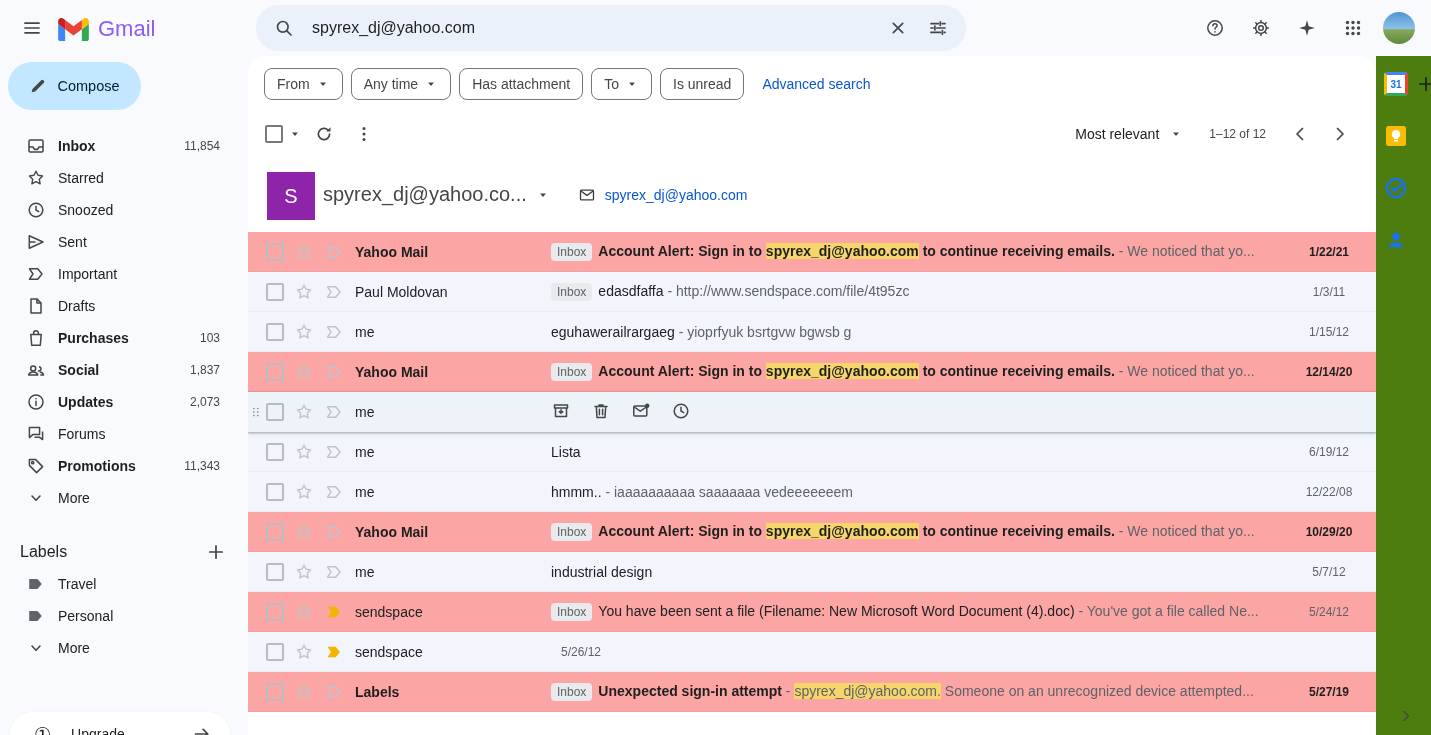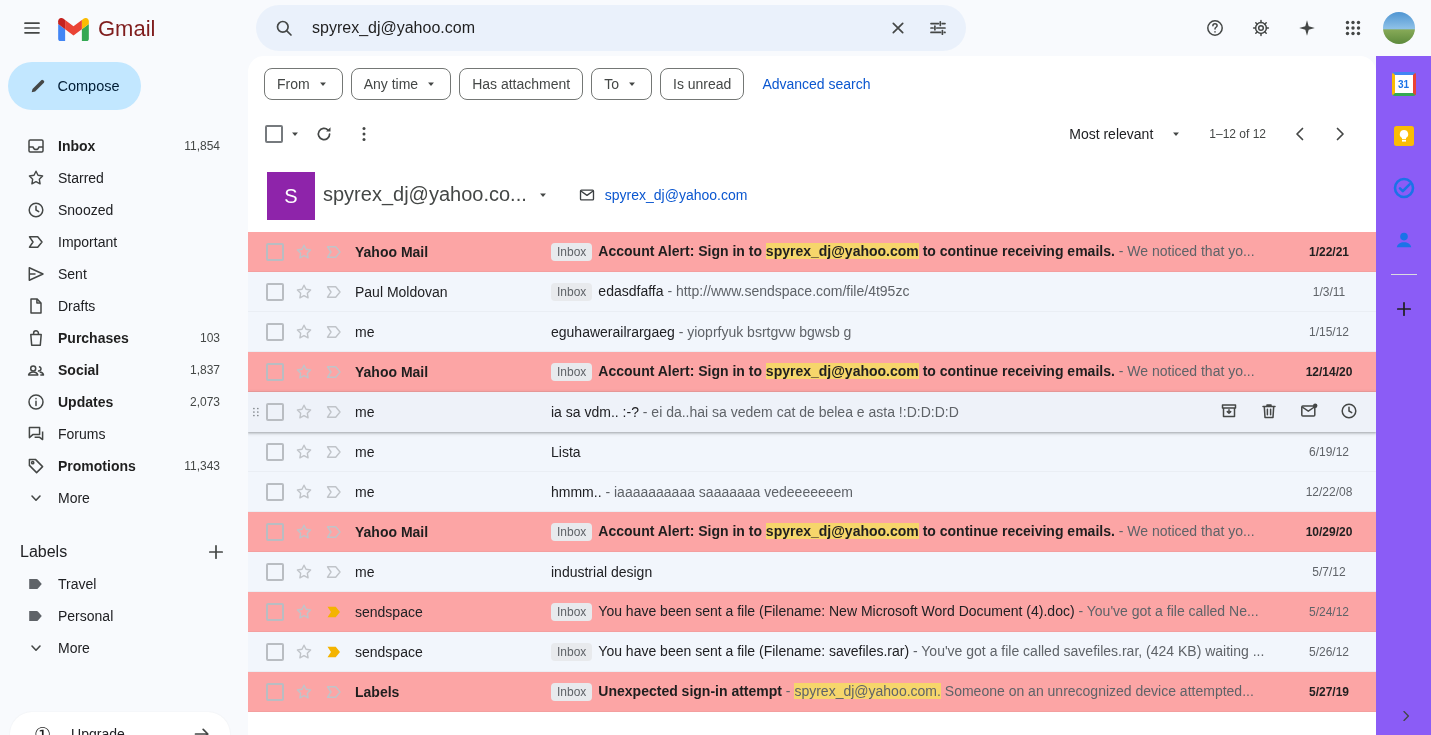--- a/index.html
+++ b/index.html
@@ -12,21 +12,21 @@
   .sz14 svg{width:14px;height:14px}
   .sz16 svg{width:16px;height:16px}
   .sz18 svg{width:18px;height:18px}
   .sz24 svg{width:24px;height:24px}
   .iconbtn{width:40px;height:40px;border-radius:50%;display:flex;align-items:center;justify-content:center}
 
   
   .topbar{position:absolute;left:0;top:0;right:0;height:56px}
   .menu-btn{position:absolute;left:12px;top:8px}
   .logo{position:absolute;left:58px;top:16px;display:flex;align-items:center;gap:9px}
-  .logo-text{font-size:22px;color:#7f1d1d}
+  .logo-text{font-size:22px;color:#8b5cf6}
   .searchbar{position:absolute;left:256px;top:5px;width:710px;height:46px;background:#eaf1fb;
              border-radius:24px;display:flex;align-items:center;padding:0 8px}
   .search-input{flex:1;border:none;outline:none;background:transparent;font-size:16px;color:#1f1f1f;
                 font-family:inherit;margin-left:6px}
   .topbar-right{position:absolute;right:12px;top:8px;display:flex;align-items:center;gap:6px}
   .avatar-img{width:32px;height:32px;border-radius:50%;
               background:linear-gradient(180deg,#4f95d2 0%,#8ec1e8 52%,#86a957 56%,#5d8a3c 100%)}
 
   
   .sidebar{position:absolute;left:0;top:56px;width:256px;bottom:0}
@@ -53,21 +53,21 @@
   .main{position:absolute;left:248px;top:56px;width:1128px;height:679px;background:#fff;
         border-radius:16px 16px 0 0;overflow:hidden}
   .chips{display:flex;align-items:center;gap:8px;padding:12px 0 0 16px}
   .chip{display:inline-flex;align-items:center;height:32px;padding:0 12px;border:1px solid #747775;
         border-radius:8px;font-size:14px;color:#444746;gap:6px;background:#fff}
   .adv-link{margin-left:10px;font-size:14px;font-weight:500;color:#0b57d0;text-decoration:none}
   .toolbar{display:flex;align-items:center;height:48px;margin-top:10px;padding:0 16px 0 17px}
   .sel-cb{width:18px;height:18px;border:2px solid #767a7e;border-radius:2px;flex:none}
   .tb-caret{margin-left:5px}
   .tb-right{margin-left:auto;display:flex;align-items:center}
-  .sort-btn{display:flex;align-items:center;gap:16px}
+  .sort-btn{display:flex;align-items:center;gap:10px}
   .sort-label{font-size:14px;font-weight:500;color:#202124}
   .range{font-size:12px;color:#444746;margin-left:26px}
   .pg-left{margin-left:14px}
   .pg-btn{color:#747775}
 
   
   .sender-card{display:flex;align-items:flex-start;padding:14px 0 12px 19px}
   .big-avatar{width:48px;height:48px;background:#8e24aa;color:#fff;font-size:20px;
               display:flex;align-items:center;justify-content:center;flex:none}
   .sc-row{display:flex;align-items:center;margin:11px 0 0 8px}
@@ -96,22 +96,22 @@
   .p-bold{font-weight:700;color:#1f1f1f}
   .p-norm{color:#202124}
   .p-snip{color:#5f6368}
   .p-hl{background:var(--hl,#f6d66b)}
   .date{flex:none;margin-left:8px;min-width:60px;text-align:center;font-size:12px;color:#5f6368}
   .date.unread{font-weight:700;color:#1f1f1f}
   .actions{flex:none;display:flex;align-items:center;gap:20px;margin-left:8px}
   .actions .icon{color:#444746}
 
   
-  .rail{position:absolute;left:1376px;top:56px;width:55px;bottom:0;background:#8b5cf6;
-        display:flex;flex-direction:column;align-items:center;padding-top:8px}
+  .rail{position:absolute;left:1376px;top:56px;width:55px;bottom:0;background:#4d7c0f;
+        display:flex;flex-direction:row;align-items:flex-start;padding-top:8px}
   .appbtn{width:40px;height:40px;border-radius:50%;display:flex;align-items:center;justify-content:center;margin-bottom:12px}
   .rail-divider{width:26px;height:1px;background:#dadce0;margin:2px 0 14px}
   .cal{position:relative;display:block;width:24px;height:24px;border-radius:3px;border:3px solid;
        border-color:#4285f4 #ea4335 #34a853 #fbbc04;background:#fff}
   .cal i{position:absolute;inset:0;display:flex;align-items:center;justify-content:center;
          font-style:normal;font-weight:700;font-size:10px;color:#1a73e8}
   .rail-expand{position:absolute;left:1392px;top:702px;width:28px;height:28px;
                display:flex;align-items:center;justify-content:center;color:#444746}
 </style>
 </head>
@@ -256,32 +256,32 @@
               <circle cx="10" cy="10" r="6.8"></circle>
               <path stroke-linecap="round" d="M10 6.2v3.8l2.7 1.7"></path>
             </g>
           </svg>
         </span>
         <span class="nav-label">Snoozed</span>
       </div>
       <div class="nav-item">
         <span class="icon">
           <svg viewBox="0 0 20 20">
+            <path fill="none" stroke="currentColor" stroke-width="1.5" stroke-linejoin="round" d="M3.3 16.2V3.8L17 10zM3.3 10h6.2"></path>
+          </svg>
+        </span>
+        <span class="nav-label">Sent</span>
+      </div>
+      <div class="nav-item">
+        <span class="icon">
+          <svg viewBox="0 0 20 20">
             <path fill="none" stroke="currentColor" stroke-width="1.5" stroke-linejoin="round" d="M3.5 4.8h8.2l4.3 5.2-4.3 5.2H3.5l3.5-5.2z"></path>
           </svg>
         </span>
         <span class="nav-label">Important</span>
-      </div>
-      <div class="nav-item">
-        <span class="icon">
-          <svg viewBox="0 0 20 20">
-            <path fill="none" stroke="currentColor" stroke-width="1.5" stroke-linejoin="round" d="M3.3 16.2V3.8L17 10zM3.3 10h6.2"></path>
-          </svg>
-        </span>
-        <span class="nav-label">Sent</span>
       </div>
       <div class="nav-item">
         <span class="icon">
           <svg viewBox="0 0 20 20">
             <g fill="none" stroke="currentColor" stroke-width="1.5" stroke-linejoin="round">
               <path d="M5 2.9h5.9L15 7v10H5z"></path>
               <path d="M10.9 2.9V7H15"></path>
             </g>
           </svg>
         </span>
@@ -600,21 +600,20 @@
           <svg viewBox="0 0 20 20">
             <path fill="none" stroke="currentColor" stroke-width="1.4" stroke-linejoin="round" d="M10 3.2l2 4.1 4.6.7-3.3 3.2.8 4.6L10 13.6 5.9 15.8l.8-4.6L3.4 8l4.6-.7z"></path>
           </svg>
         </span>
         <span class="icon rowmarker">
           <svg viewBox="0 0 20 20">
             <path fill="none" stroke="currentColor" stroke-width="1.4" stroke-linejoin="round" d="M3.5 4.8h8.2l4.3 5.2-4.3 5.2H3.5l3.5-5.2z"></path>
           </svg>
         </span>
         <span class="sender">me</span>
-        <span class="subject"><span class="p-norm">ia sa vdm.. :-?</span><span class="p-snip"> - ei da..hai sa vedem cat de belea e asta !:D:D:D:D</span></span>
         <span class="actions">
           <button><span class="icon">
               <svg viewBox="0 0 20 20">
                 <g fill="none" stroke="currentColor" stroke-width="1.5" stroke-linejoin="round">
                   <path d="M3.5 4h13v3h-13z"></path>
                   <path d="M4.5 7v8.5h11V7"></path>
                   <path stroke-linecap="round" d="M10 8.8v3.4M8.3 10.6l1.7 1.7 1.7-1.7"></path>
                 </g>
               </svg>
             </span></button>
@@ -731,21 +730,20 @@
           <svg viewBox="0 0 20 20">
             <path fill="none" stroke="currentColor" stroke-width="1.4" stroke-linejoin="round" d="M10 3.2l2 4.1 4.6.7-3.3 3.2.8 4.6L10 13.6 5.9 15.8l.8-4.6L3.4 8l4.6-.7z"></path>
           </svg>
         </span>
         <span class="icon rowmarker yellow">
           <svg viewBox="0 0 20 20">
             <path fill="currentColor" d="M3.5 4.8h8.2l4.3 5.2-4.3 5.2H3.5l3.5-5.2z"></path>
           </svg>
         </span>
         <span class="sender">sendspace</span>
-        <span class="subject"><span class="badge">Inbox</span><span class="p-norm">You have been sent a file (Filename: savefiles.rar)</span><span class="p-snip"> - You've got a file called savefiles.rar, (424 KB) waiting ...</span></span>
         <span class="date">5/26/12</span>
       </div>
       <div class="row bg-white">
         <span class="cb"></span>
         <span class="icon rowstar">
           <svg viewBox="0 0 20 20">
             <path fill="none" stroke="currentColor" stroke-width="1.4" stroke-linejoin="round" d="M10 3.2l2 4.1 4.6.7-3.3 3.2.8 4.6L10 13.6 5.9 15.8l.8-4.6L3.4 8l4.6-.7z"></path>
           </svg>
         </span>
         <span class="icon rowmarker">

